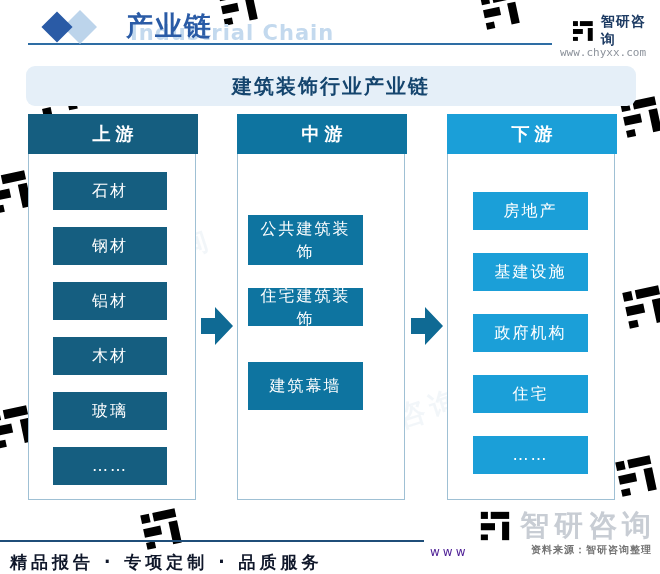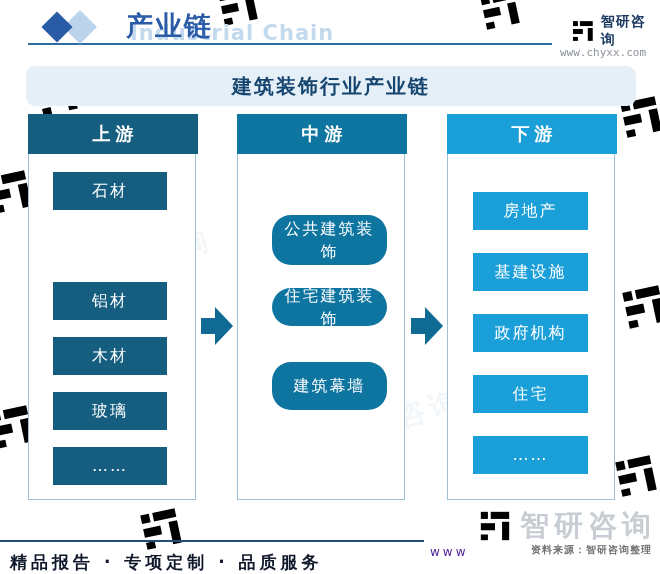--- a/index.html
+++ b/index.html
@@ -29,21 +29,21 @@
     border:1px solid #9fc0d4;box-sizing:border-box;z-index:3;}
   .col-header{position:absolute;left:-1px;top:-1px;width:170px;height:40px;display:flex;
     align-items:center;justify-content:center;color:#fff;font-size:18px;font-weight:bold;
     letter-spacing:5px;text-indent:5px;text-align:center;}
   #col-up{left:28px;}  #col-mid{left:237px;}  #col-down{left:447px;}
   .c1-bg{background:#155e80;} .c2-bg{background:#0e74a0;} .c3-bg{background:#1b9fd8;}
   .chain-item{position:absolute;display:flex;align-items:center;justify-content:center;
     text-align:center;color:#ffffff;font-size:16px;letter-spacing:2px;line-height:1.45;
     z-index:4;padding:16px 4px;box-sizing:border-box;}
   .w1{left:53px;width:114px;height:38px;}
-  .w2{left:272px;width:115px;border-radius:19px;}
+  .w2{left:248px;width:115px;}
   .w3{left:473px;width:115px;height:38px;}
   
   .flow-arrow{position:absolute;top:306px;z-index:3;}
   #arrow-1{left:201px;} #arrow-2{left:411px;}
   
   #foot-logo{position:absolute;left:478px;top:506px;display:flex;align-items:center;gap:8px;z-index:3;}
   #foot-logo-text{font-size:29px;font-weight:bold;color:#c8cdd4;letter-spacing:5px;white-space:nowrap;}
   #foot-rule{position:absolute;left:0;top:540px;width:424px;height:2px;background:#1f4e79;}
   #foot-www{position:absolute;left:430px;top:545px;font-size:12px;color:#4c1d95;letter-spacing:3px;}
   #foot-source{position:absolute;right:8px;top:543px;font-size:10px;font-weight:bold;
@@ -112,20 +112,21 @@
     <span id="brand-name">智研咨询</span>
   </div>
   <div id="brand-site">www.chyxx.com</div>
 
   <div id="bar-title">建筑装饰行业产业链</div>
 
   <div class="column" id="col-up">
     <div class="col-header c1-bg">上游</div>
   </div>
   <div class="chain-item c1-bg w1" style="top:172px">石材</div>
+  <div class="chain-item c1-bg w1" style="top:227px">钢材</div>
   <div class="chain-item c1-bg w1" style="top:282px">铝材</div>
   <div class="chain-item c1-bg w1" style="top:337px">木材</div>
   <div class="chain-item c1-bg w1" style="top:392px">玻璃</div>
   <div class="chain-item c1-bg w1" style="top:447px">……</div>
 
   <svg class="flow-arrow" id="arrow-1" width="32" height="40" viewBox="0 0 32 40">
     <polygon points="0,12 14,12 14,1 32,20 14,39 14,28 0,28" fill="#0f6a94"></polygon>
   </svg>
 
   <div class="column" id="col-mid">

